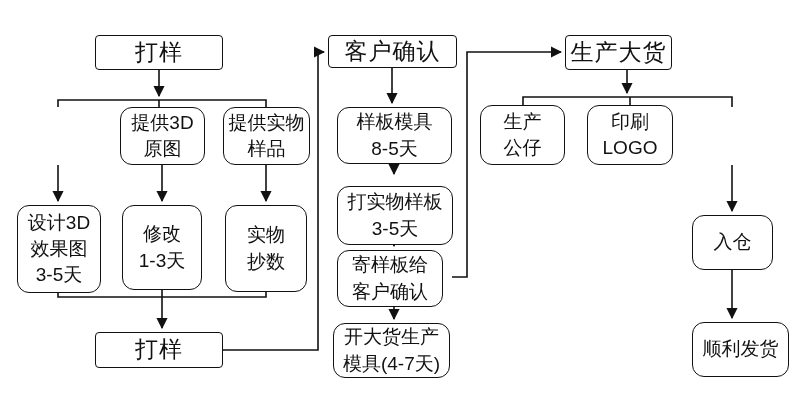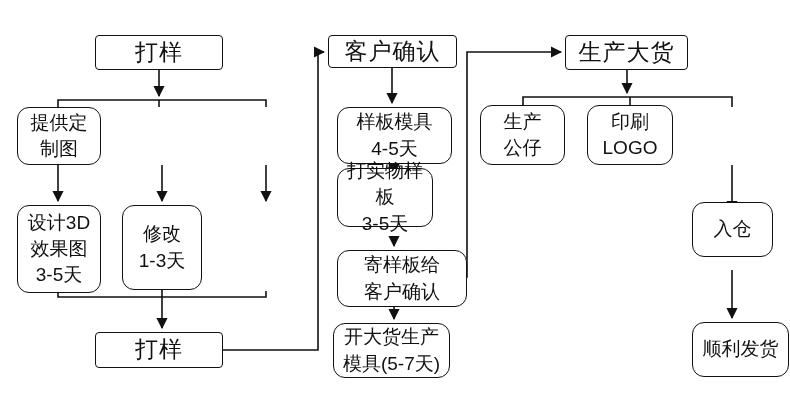--- a/index.html
+++ b/index.html
@@ -79,42 +79,46 @@
       <path d="M627,70 V93" marker-end="url(#arrow)"></path>
       <path d="M523,105 V97 H732 V107 M630,97 V105"></path>
 
       <path d="M732,165 V211" marker-end="url(#arrow)"></path>
       <path d="M732,270 V318" marker-end="url(#arrow)"></path>
     </g>
   </svg>
 
   <div class="node big" style="left:95px;top:35px;width:128px;height:35px">打样</div>
 
-  <div class="node" style="left:17px;top:107px;width:84px;height:58px">提供定
-制图</div>
+  <div class="node" style="left:120px;top:107px;width:85px;height:58px">提供3D
+原图</div>
+  <div class="node" style="left:223px;top:107px;width:87px;height:58px">提供实物
+样品</div>
 
   <div class="node" style="left:17px;top:205px;width:84px;height:88px">设计3D
 效果图
 3-5天</div>
   <div class="node" style="left:122px;top:205px;width:80px;height:85px">修改
 1-3天</div>
+  <div class="node" style="left:225px;top:205px;width:82px;height:87px">实物
+抄数</div>
 
   <div class="node big" style="left:95px;top:332px;width:128px;height:36px">打样</div>
 
   <div class="node big" style="left:328px;top:35px;width:129px;height:33px">客户确认</div>
   <div class="node" style="left:337px;top:107px;width:115px;height:57px">样板模具
-4-5天</div>
-  <div class="node" style="left:337px;top:168px;width:96px;height:59px">打实物样板
+8-5天</div>
+  <div class="node" style="left:337px;top:186px;width:116px;height:59px">打实物样板
 3-5天</div>
-  <div class="node" style="left:337px;top:250px;width:130px;height:57px">寄样板给
+  <div class="node" style="left:337px;top:250px;width:106px;height:57px">寄样板给
 客户确认</div>
   <div class="node" style="left:333px;top:323px;width:117px;height:55px">开大货生产
-模具(5-7天)</div>
+模具(4-7天)</div>
 
-  <div class="node big" style="left:565px;top:35px;width:123px;height:35px">生产大货</div>
+  <div class="node big" style="left:565px;top:35px;width:107px;height:35px">生产大货</div>
   <div class="node" style="left:480px;top:105px;width:85px;height:60px">生产
 公仔</div>
   <div class="node" style="left:587px;top:105px;width:86px;height:60px">印刷
 LOGO</div>
-  <div class="node" style="left:692px;top:202px;width:81px;height:55px">入仓</div>
+  <div class="node" style="left:692px;top:215px;width:81px;height:55px">入仓</div>
   <div class="node" style="left:692px;top:322px;width:97px;height:55px">顺利发货</div>
 
 </div>
 
 </body></html>

